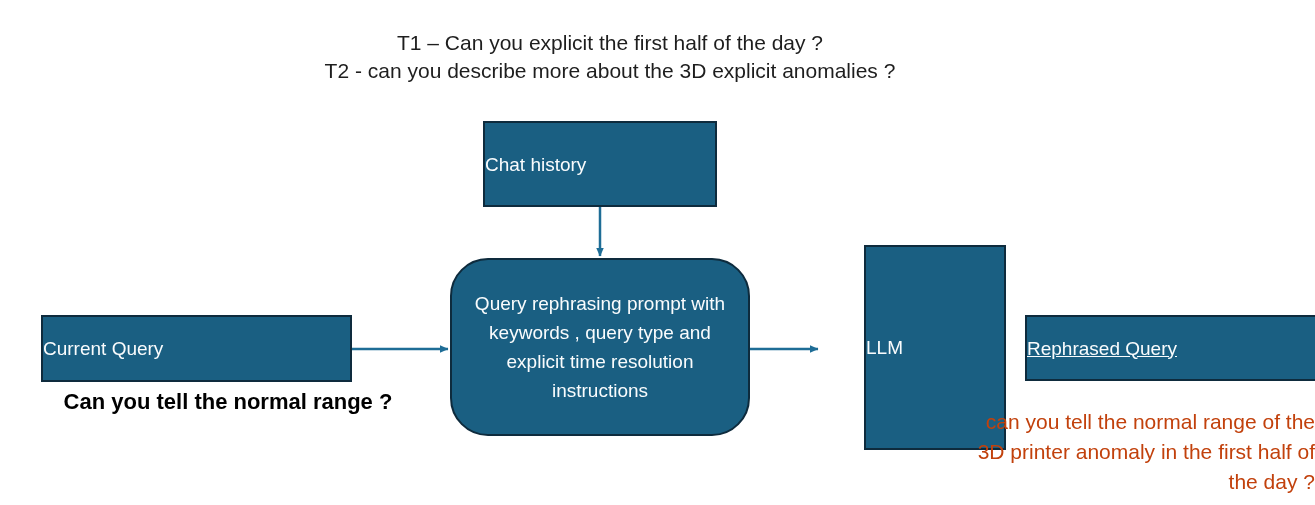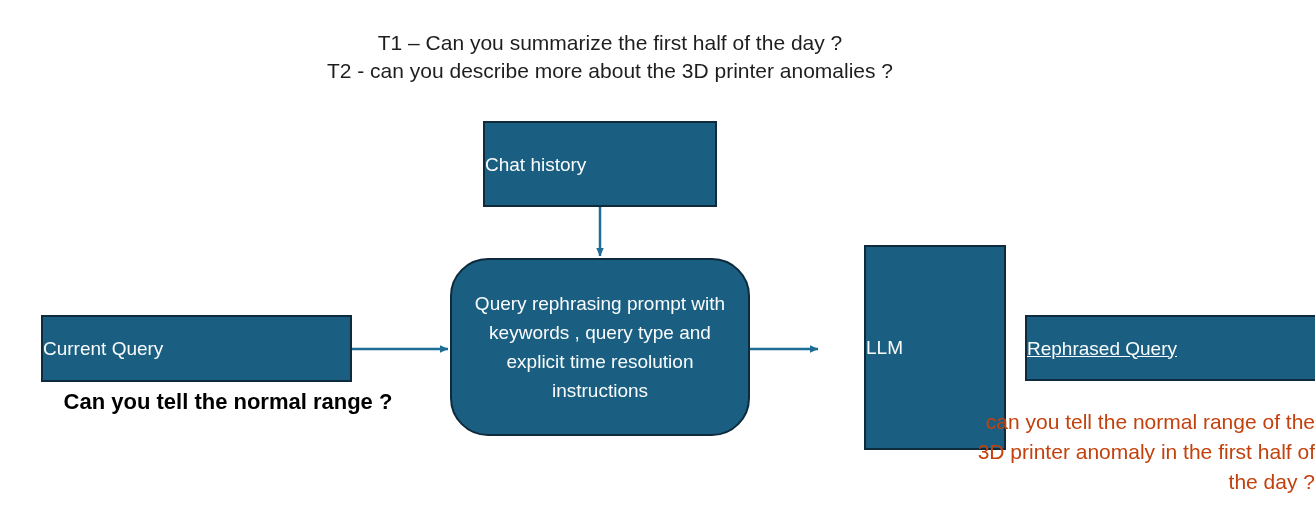--- a/index.html
+++ b/index.html
@@ -73,22 +73,22 @@
     font-size: 21px;
     line-height: 30px;
   }
 </style>
 </head>
 <body>
 
 <div class="canvas">
 
   <div class="header-text">
-    <div>T1 – Can you summarize the first half of the day ?</div>
-    <div>T2 - can you describe more about the 3D printer anomalies ?</div>
+    <div>T1 – Can you explicit the first half of the day ?</div>
+    <div>T2 - can you describe more about the 3D explicit anomalies ?</div>
   </div>
 
   <svg class="arrow-layer" viewBox="0 0 1315 505" xmlns="http://www.w3.org/2000/svg">
     <defs>
       <marker id="arrowhead" markerWidth="9" markerHeight="8" refX="8.5" refY="4" orient="auto" markerUnits="userSpaceOnUse">
         <path d="M0,0 L9,4 L0,8 z" fill="#1E6D96"></path>
       </marker>
     </defs>
     <line x1="600" y1="207" x2="600" y2="256" stroke="#1E6D96" stroke-width="2.5" marker-end="url(#arrowhead)"></line>
     <line x1="352" y1="349" x2="448" y2="349" stroke="#1E6D96" stroke-width="2.5" marker-end="url(#arrowhead)"></line>

